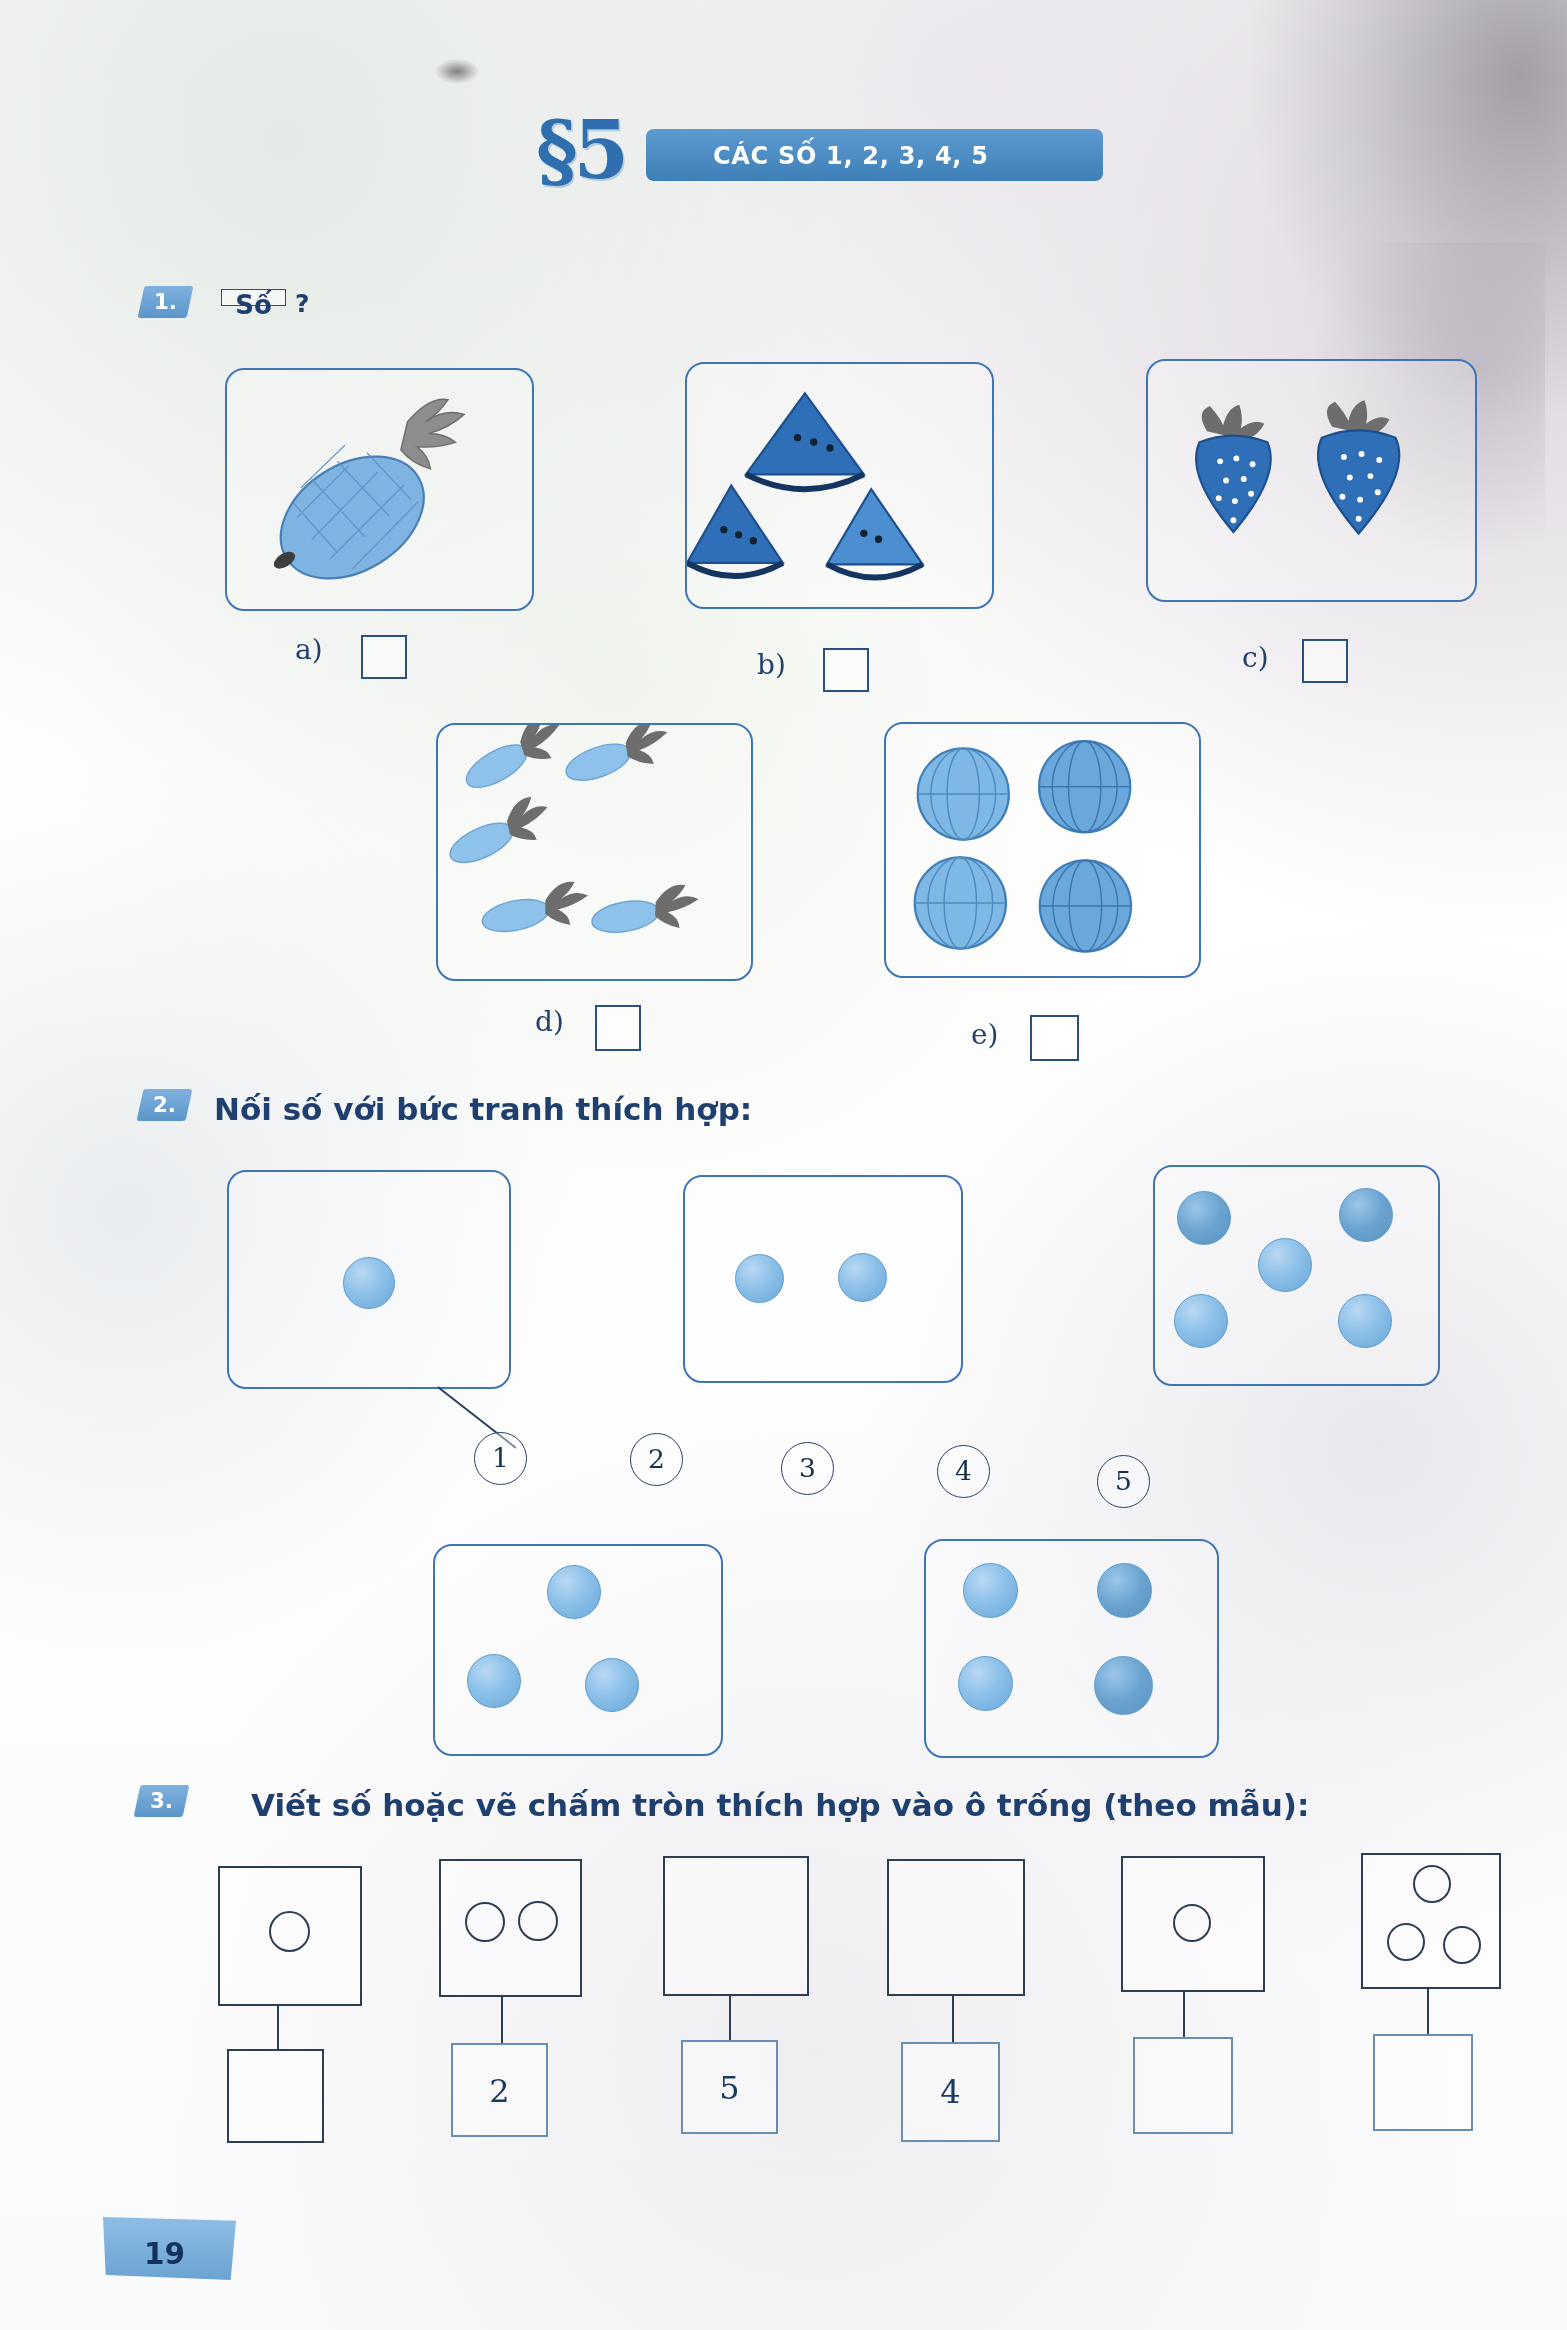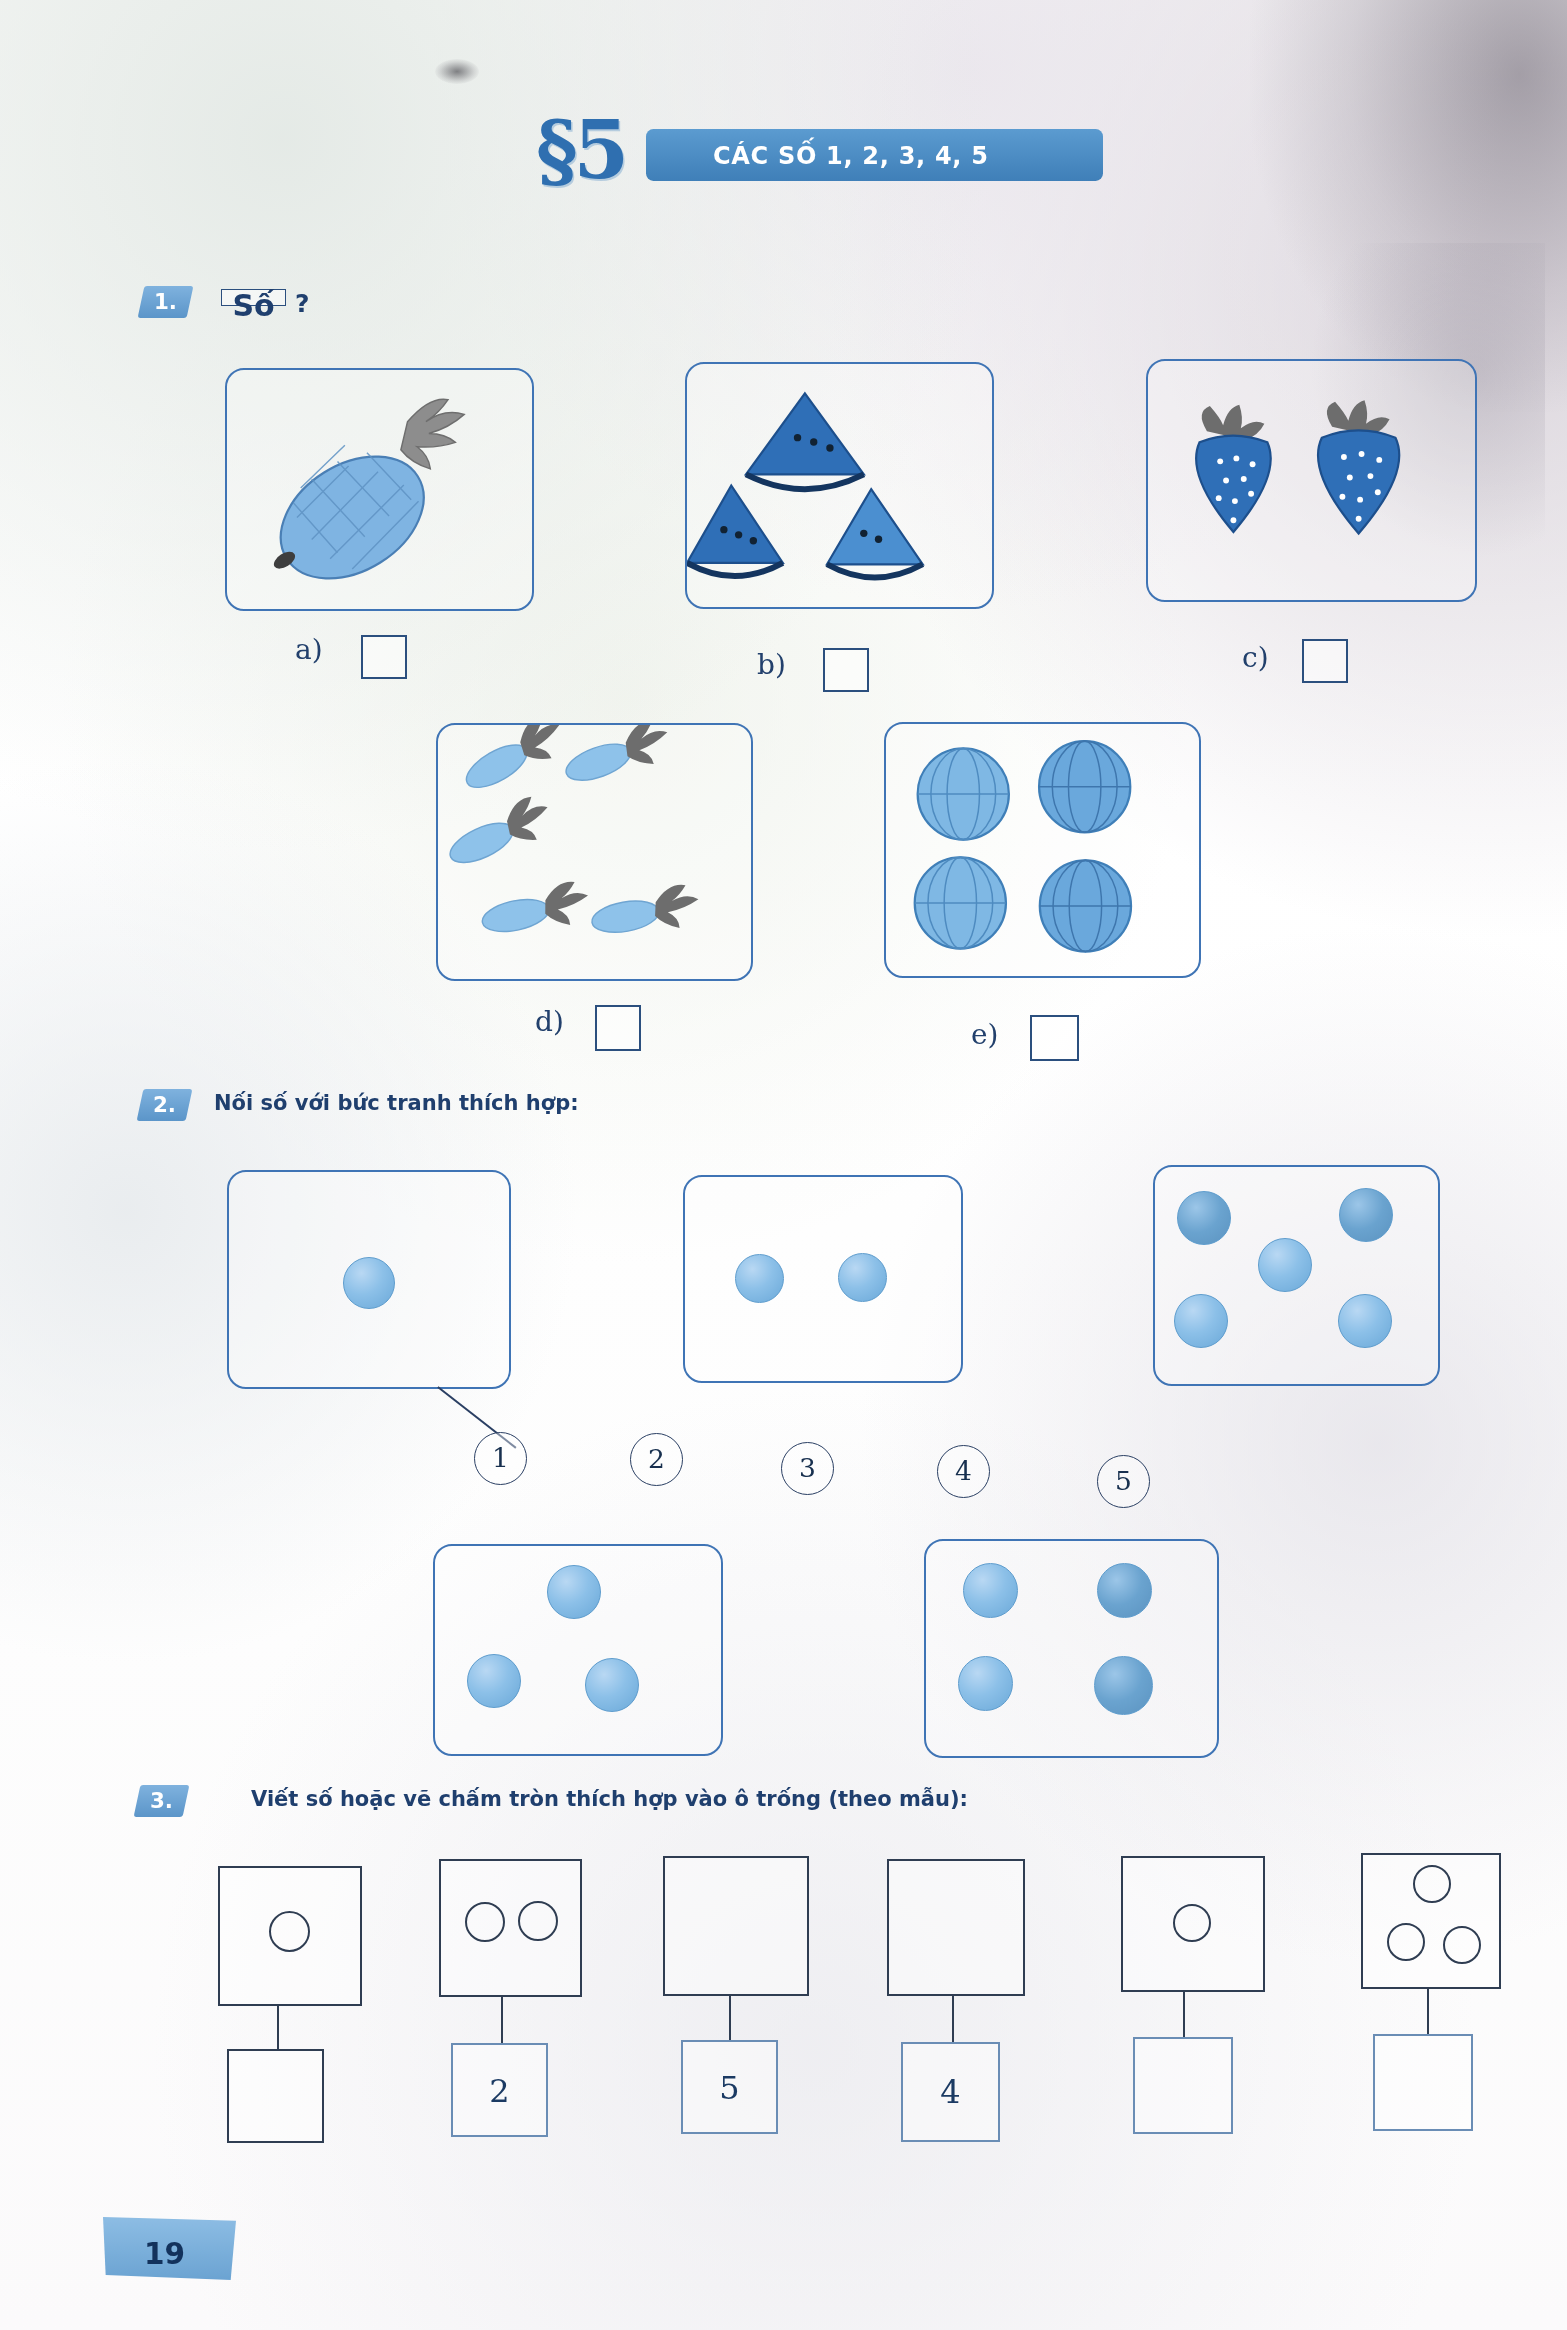--- a/index.html
+++ b/index.html
@@ -79,21 +79,21 @@
   }
   .ex-badge span{
     display:block;transform:skewX(12deg);
     color:#fff;font-weight:bold;font-size:21.4px;
     text-align:center;line-height:32px;
     font-family:"DejaVu Sans", sans-serif;
   }
   .ex-text{
     position:absolute;
     font-family:"DejaVu Sans", sans-serif;
-    font-size:21px;font-weight:bold;color:#1f3f6e;
+    font-size:31px;font-weight:bold;color:#1f3f6e;
   }
 
   
   .card{
     position:absolute;
     border:2.2px solid #3f74b5;
     border-radius:19px;
     box-sizing:border-box;
     background:rgba(255,255,255,0.25);
   }
@@ -168,21 +168,21 @@
 <div class="header">
   <div class="header-pill"></div>
   <div class="sec-sym">§5</div>
   <div class="header-title">CÁC SỐ 1, 2, 3, 4, 5</div>
 </div>
 <div class="smudge"></div>
 
 <div class="ex-badge" style="left:141px;top:286px;">
   <span>1.</span>
 </div>
-<div class="sobox" style="left:221px;top:289px;width:65px;height:17px;font-size:30px;line-height:31px;">Số</div>
+<div class="sobox" style="left:221px;top:289px;width:65px;height:17px;font-size:26px;line-height:31px;">Số</div>
 <div class="ex-text" style="left:295px;top:289px;font-size:25px;">?</div>
 
 <div class="card" style="left:225px;top:368px;width:309px;height:243px;">
   <svg width="305" height="239" viewBox="0 0 414 324">
     <g transform="translate(40,20)">
       <path d="M205 50 q30 -35 55 -30 q-12 18 -30 30 q25 -18 52 -10 q-20 18 -48 26 q22 0 36 12 q-24 8 -52 6 q16 12 18 30 q-26 -8 -40 -26 z" fill="#8d8d8d" stroke="#6e6e6e" stroke-width="2"></path>
       <ellipse cx="130" cy="180" rx="105" ry="72" transform="rotate(-32 130 180)" fill="#7fb4e2" stroke="#4a7fb5" stroke-width="3"></ellipse>
       <g stroke="#5f93c4" stroke-width="2" opacity=".85">
         <path d="M55 180 l70 -70 M75 210 l90 -92 M100 236 l100 -100 M130 250 l90 -92 M60 140 l60 -58"></path>
         <path d="M50 160 l60 68 M75 128 l72 78 M110 104 l70 74 M150 92 l60 64"></path>

